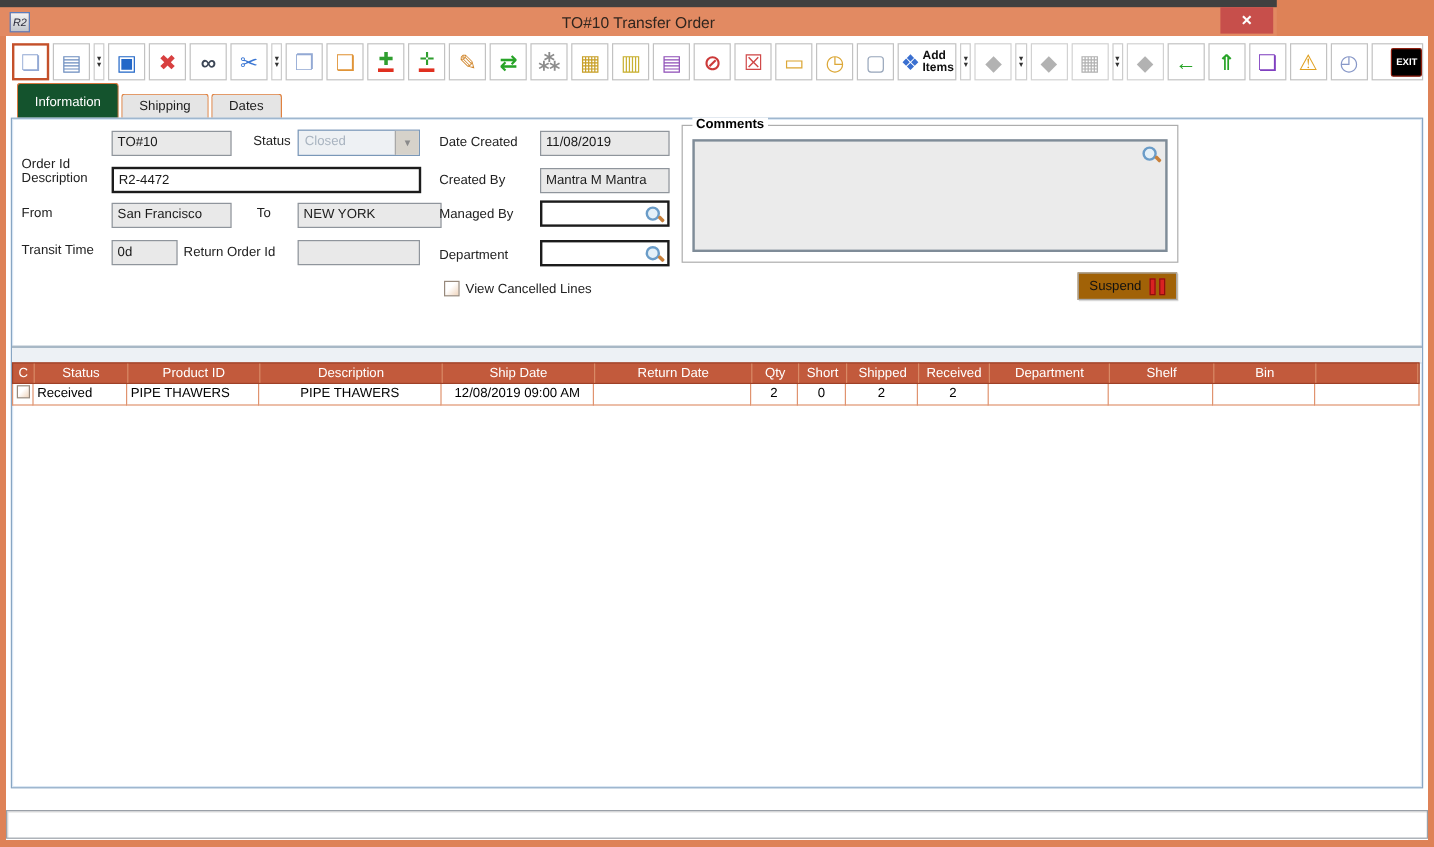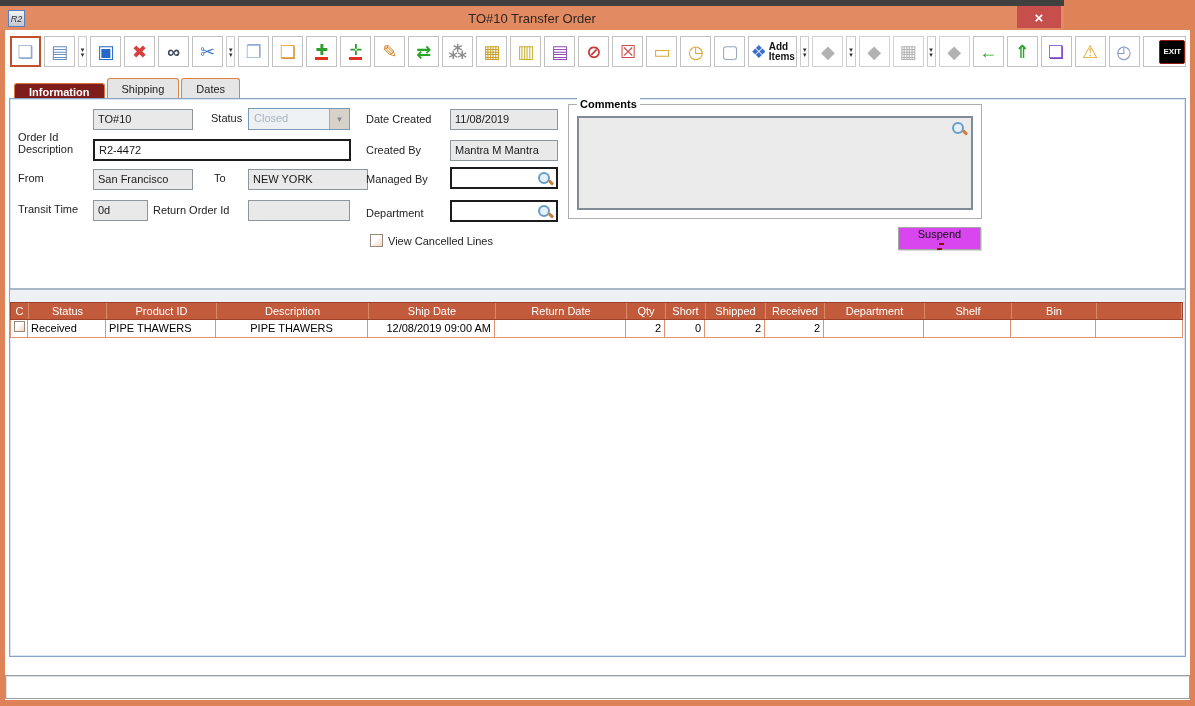--- a/index.html
+++ b/index.html
@@ -18,51 +18,51 @@
   .tb-btn.sel{border:2px solid #c4502a;}
   .tb-btn.dis{border-color:#d2d2d2;}
   .tb-glyph{font-size:18px;line-height:18px;font-weight:bold;}
   .tb-glyph.underbar{border-bottom:3px solid #e03020;line-height:14px;font-size:15px;}
   .tb-glyph.exitchip{background:#000000;color:#fff;font-size:8px;line-height:8px;font-weight:bold;padding:7px 3px;border:1px solid #8e1d0e;border-radius:2px;margin-left:16px;}
   .tb-label{width:30px;font-size:10px;font-weight:bold;line-height:10px;color:#111;}
   .tb-dd{width:10px;height:31px;box-sizing:border-box;border:1px solid #cccccc;background:#fff;display:flex;flex-direction:column;align-items:center;justify-content:center;font-size:7px;line-height:5px;color:#333;}
   
   .tabstrip{position:absolute;left:9px;top:47px;display:flex;gap:2px;align-items:flex-end;height:22px;}
   .tab{height:21px;box-sizing:border-box;padding:0 14px;background:#e5e5e5;border:1px solid #e0813f;border-bottom:none;border-radius:3px 3px 0 0;font-size:11px;color:#1c1c1c;display:flex;align-items:center;}
-  .tab.active{height:16px;background:#7f1d1d;color:#fff;font-weight:bold;border-color:#d87840;}
+  .tab.active{height:30px;background:#14532d;color:#fff;font-weight:normal;border-color:#d87840;}
   
   .panel{position:absolute;left:4px;top:68px;width:1177px;height:559px;box-sizing:border-box;border:1px solid #88a6c4;box-shadow:inset 0 0 0 1px #d9e6f3;background:#fff;}
   .flabel{position:absolute;font-size:11px;color:#222;white-space:nowrap;}
   .field{position:absolute;box-sizing:border-box;height:21px;font-size:11px;color:#1a1a1a;padding:3px 4px;white-space:nowrap;overflow:hidden;}
   .ro{background:#e9e9e9;border:1px solid #8f959c;}
   .ed{background:#fff;border:2px solid #1c1c1c;height:22px;}
   .fval{font-size:11px;}
   .combo{position:absolute;display:flex;box-sizing:border-box;height:22px;border:1px solid #7a98b8;background:#eef1f4;}
   .combo-text{flex:1;color:#a9b4c0;font-size:11px;padding:3px 0 0 5px;}
   .combo-btn{width:19px;background:#d6d2ca;border-left:1px solid #a8a8a8;color:#8a8a8a;font-size:8px;display:flex;align-items:center;justify-content:center;}
   .magnifier{position:absolute;width:14px;height:14px;}
   .magnifier::before{content:"";position:absolute;left:0;top:0;width:8px;height:8px;border:2px solid #6a9cc8;border-radius:50%;background:#e4f0f8;}
   .magnifier::after{content:"";position:absolute;left:10px;top:9px;width:6px;height:3px;background:#c8803a;transform:rotate(45deg);border-radius:1px;}
   .cb{display:inline-block;width:13px;height:13px;box-sizing:border-box;border:1px solid #97897c;background:linear-gradient(135deg,#ffffff 40%,#f0d5bd);}
   .cb-s{width:11px;height:11px;}
   .group{position:absolute;border:1px solid #adadad;background:#fff;}
   .group-legend{position:absolute;top:-7px;left:8px;background:#fff;padding:0 3px;font-size:11px;font-weight:bold;color:#000;}
   .comments-box{position:absolute;left:8px;top:11px;right:8px;bottom:8px;background:#ebebeb;border:2px solid #7f8c98;}
-  .suspend{position:absolute;box-sizing:border-box;border:1px solid #a8a8a8;background:#d946ef;display:flex;align-items:center;justify-content:center;gap:3px;font-size:11px;color:#111;box-shadow:1px 1px 0 #d8d8d8;flex-direction:column;}
+  .suspend{position:absolute;box-sizing:border-box;border:1px solid #a8a8a8;background:#a16207;display:flex;align-items:center;justify-content:center;gap:3px;font-size:11px;color:#111;box-shadow:1px 1px 0 #d8d8d8;}
   .pbar{display:inline-block;width:5px;height:14px;background:#d92222;border:1px solid #8e0f0f;box-sizing:border-box;}
   .pbar.first{margin-left:4px;}
   .divider{position:absolute;left:0;right:0;top:189px;height:12px;background:#edf1f5;border-top:2px solid #a8b8c6;border-bottom:1px solid #ccd7e1;}
   
   .tablewrap{position:absolute;left:0;top:203px;width:1173px;}
   .thead{display:flex;height:18px;background:#c25a3c;border:1px solid #9e4128;box-sizing:border-box;}
   .th{box-sizing:border-box;border-right:1px solid #d98a66;color:#fff;font-size:11px;line-height:16px;text-align:center;overflow:hidden;white-space:nowrap;}
   .trow{display:flex;height:18px;background:#fff;}
   .td{box-sizing:border-box;border-right:1px solid #e0936f;border-bottom:1px solid #e0936f;font-size:11px;line-height:15px;padding:1px 3px;overflow:hidden;white-space:nowrap;color:#000;}
   .td:first-child{border-left:1px solid #e0936f;padding:1px 2px;}
-  .al{text-align:left;}.ac{text-align:center;}.ar{text-align:right;}
+  .al{text-align:left;}.ac{text-align:center;}.ar{text-align:center;}
   
   .statusbar{position:absolute;left:0;top:645px;width:1185px;height:24px;box-sizing:border-box;background:#fff;border:1px solid #9aa0a8;box-shadow:inset 1px 1px 0 #dcdcdc;}
 </style>
 </head>
 <body>
 
 <div class="window">
 
   <div class="titlebar">
     <div class="appicon">R2</div>

